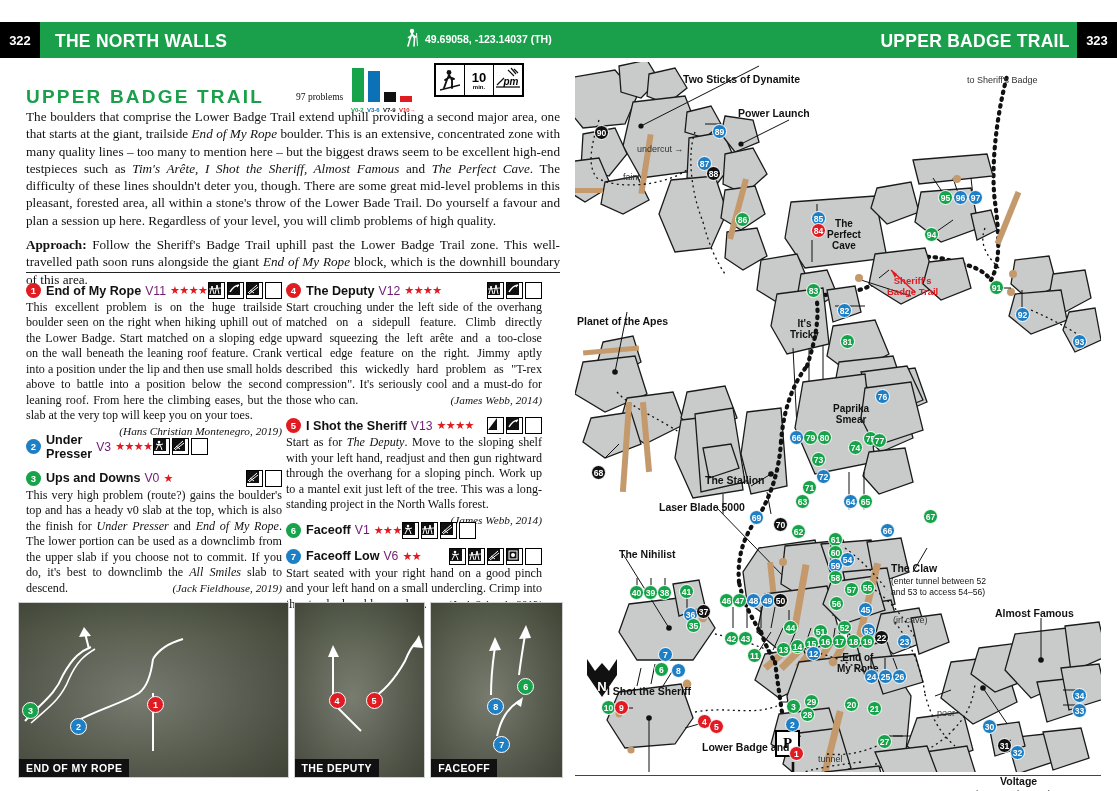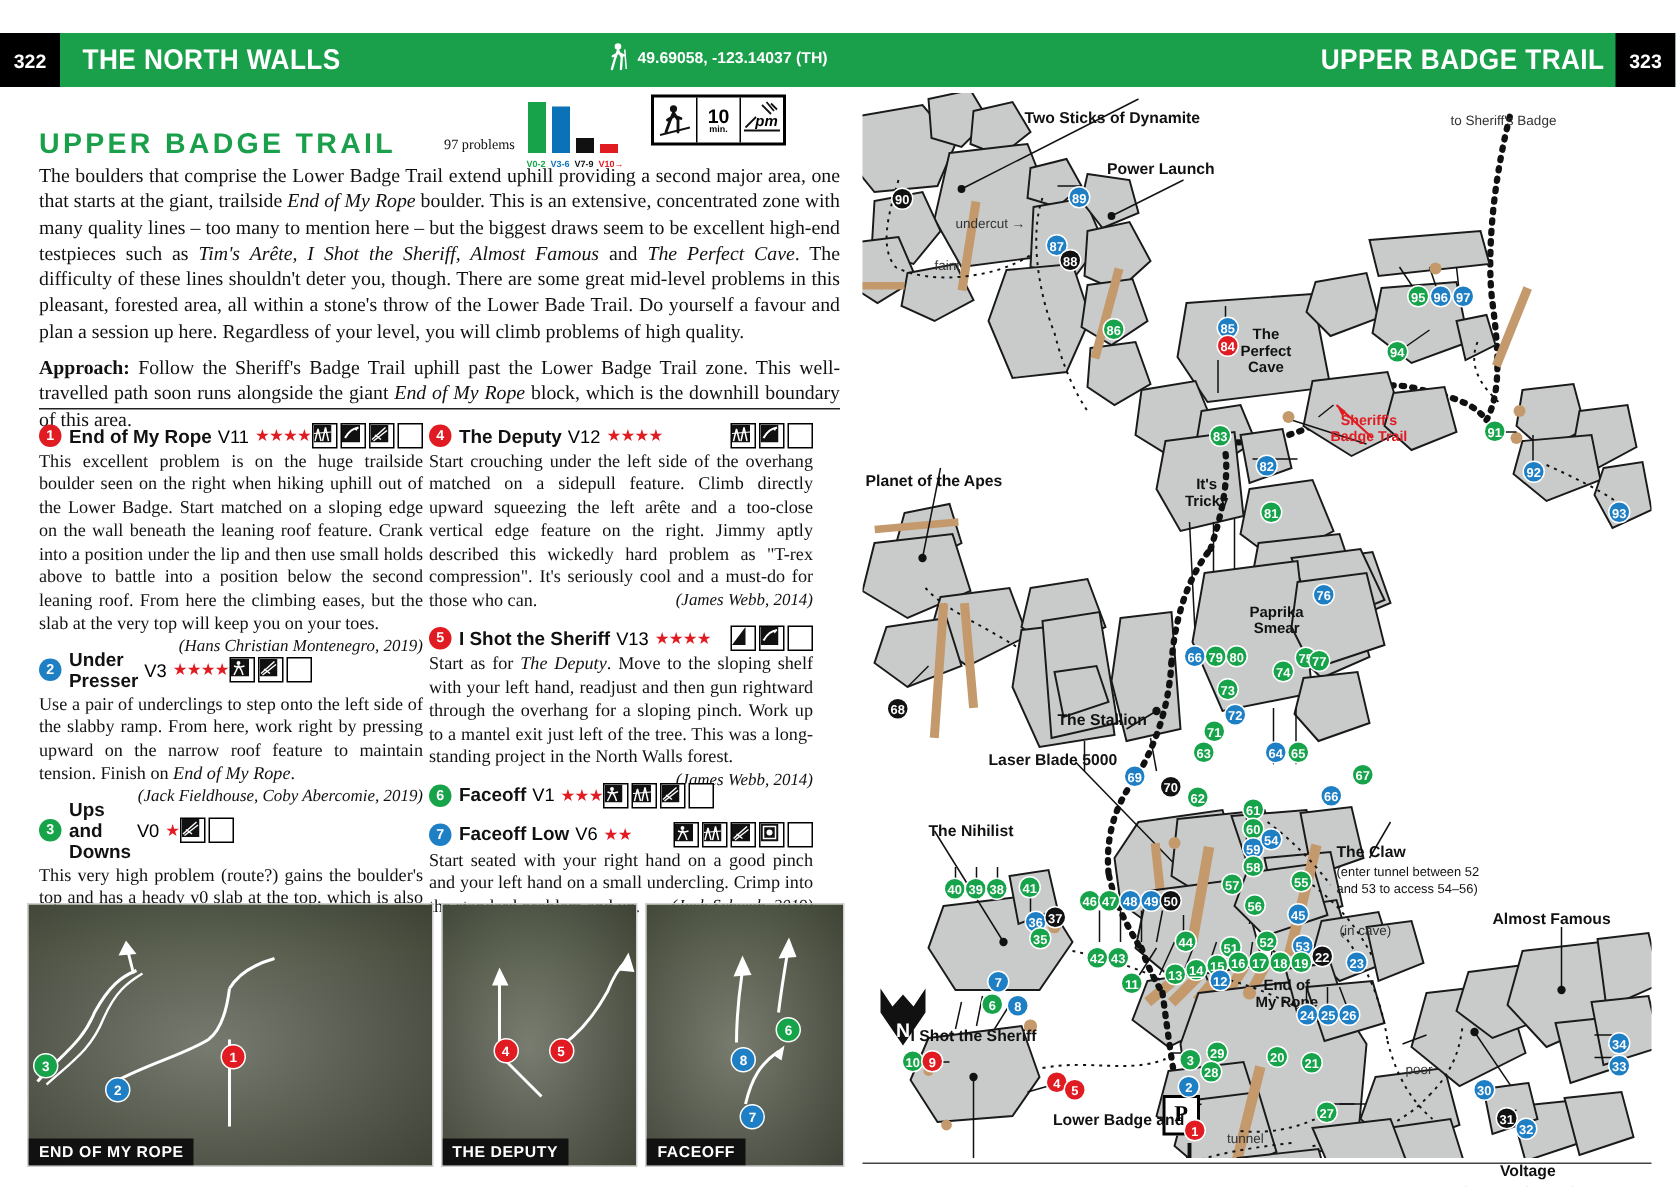--- a/index.html
+++ b/index.html
@@ -46,21 +46,21 @@
   
   .col{position:absolute;top:282px;width:256px;font-family:"Liberation Serif",serif;color:#111;}
   .col.c1{left:26px;}
   .col.c2{left:286px;}
   .prob{margin-bottom:9px;position:relative;}
   .prob-head{display:flex;align-items:center;min-height:17px;}
   .num{width:15px;height:15px;border-radius:50%;color:#fff;font-size:9.5px;font-weight:bold;
     display:flex;align-items:center;justify-content:center;font-family:"Liberation Sans",sans-serif;
     flex:0 0 auto;margin-right:5px;}
   .pname{font-family:"Liberation Sans",sans-serif;font-weight:bold;font-size:12.6px;color:#111;}
-  .pgrade{font-family:"Liberation Sans",sans-serif;font-size:12.2px;color:#000000;margin-left:4px;}
+  .pgrade{font-family:"Liberation Sans",sans-serif;font-size:12.2px;color:#701a75;margin-left:4px;}
   .stars{color:#e01b22;font-size:11px;margin-left:4px;letter-spacing:-.5px;}
   .badges{margin-left:auto;display:flex;gap:2px;align-items:center;}
   .bg{width:15px;height:15px;border:1.4px solid #000;background:#fff;position:relative;overflow:hidden;}
   .ptext{font-size:12.1px;line-height:1.28;text-align:justify;margin-top:1px;}
   .ptext i{font-style:italic;}
   .fa{font-style:italic;font-size:11.3px;float:right;}
 
   
   .photos{position:absolute;left:18px;top:602px;width:545px;height:176px;display:flex;gap:5px;}
   .photo{position:relative;overflow:hidden;border:1px solid #cfcfcf;}
@@ -205,21 +205,20 @@
             </div>
             <div class="bg">
               <svg viewBox="0 0 12 12" width="12" height="12" style="display: block;">
                 <rect width="12" height="12" fill="#111"></rect>
                 <path d="M1 10 L10 2 M2 11 L11 4 M3 7 L7 10" stroke="#fff" stroke-width="1" fill="none"></path>
               </svg>
             </div>
             <div class="bg"></div>
           </div>
         </div>
-        <div class="ptext">Use a pair of underclings to step onto the left side of the slabby ramp. From here, work right by pressing upward on the narrow roof feature to maintain tension. Finish on <i>End of My Rope</i>. <span class="fa">(Jack Fieldhouse, Coby Abercomie, 2019)</span></div>
       </div>
       <div class="prob">
         <div class="prob-head">
           <div class="num" style="background: rgb(22, 163, 74);">3</div>
           <span class="pname">Ups and Downs</span>
           <span class="pgrade">V0</span>
           <span class="stars">★</span>
           <div class="badges">
             <div class="bg">
               <svg viewBox="0 0 12 12" width="12" height="12" style="display: block;">
@@ -726,26 +725,26 @@
         <div class="dot b" style="left: 241px; top: 407px;">72</div>
         <div class="dot g" style="left: 227px; top: 418px;">71</div>
         <div class="dot g" style="left: 220px; top: 432px;">63</div>
         <div class="dot k" style="left: 16px; top: 403px;">68</div>
         <div class="dot b" style="left: 174px; top: 448px;">69</div>
         <div class="dot k" style="left: 198px; top: 455px;">70</div>
         <div class="dot g" style="left: 216px; top: 462px;">62</div>
         <div class="dot b" style="left: 268px; top: 432px;">64</div>
         <div class="dot g" style="left: 283px; top: 432px;">65</div>
         <div class="dot b" style="left: 305px; top: 461px;">66</div>
-        <div class="dot g" style="left: 326px; top: 447px; text-align: center;">67</div>
+        <div class="dot g" style="left: 348px; top: 447px; text-align: center;">67</div>
         <div class="dot g" style="left: 253px; top: 470px;">61</div>
         <div class="dot g" style="left: 253px; top: 483px;">60</div>
         <div class="dot b" style="left: 253px; top: 496px;">59</div>
         <div class="dot g" style="left: 253px; top: 508px;">58</div>
-        <div class="dot g" style="left: 239px; top: 520px;">57</div>
+        <div class="dot g" style="left: 269px; top: 520px;">57</div>
         <div class="dot g" style="left: 254px; top: 534px;">56</div>
         <div class="dot b" style="left: 283px; top: 540px;">45</div>
         <div class="dot b" style="left: 265px; top: 490px;">54</div>
         <div class="dot g" style="left: 285px; top: 518px;">55</div>
         <div class="dot g" style="left: 54px; top: 523px;">40</div>
         <div class="dot g" style="left: 68px; top: 523px;">39</div>
         <div class="dot g" style="left: 82px; top: 523px;">38</div>
         <div class="dot g" style="left: 104px; top: 522px;">41</div>
         <div class="dot b" style="left: 108px; top: 545px;">36</div>
         <div class="dot g" style="left: 111px; top: 556px;">35</div>

